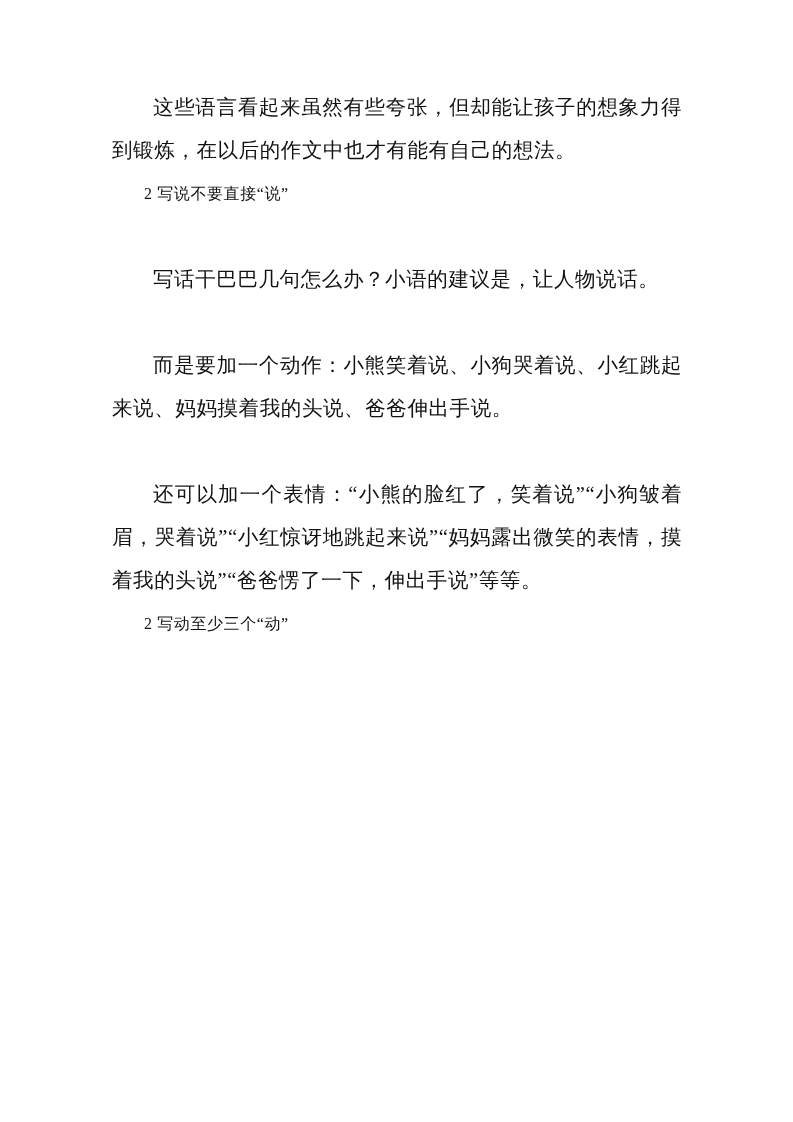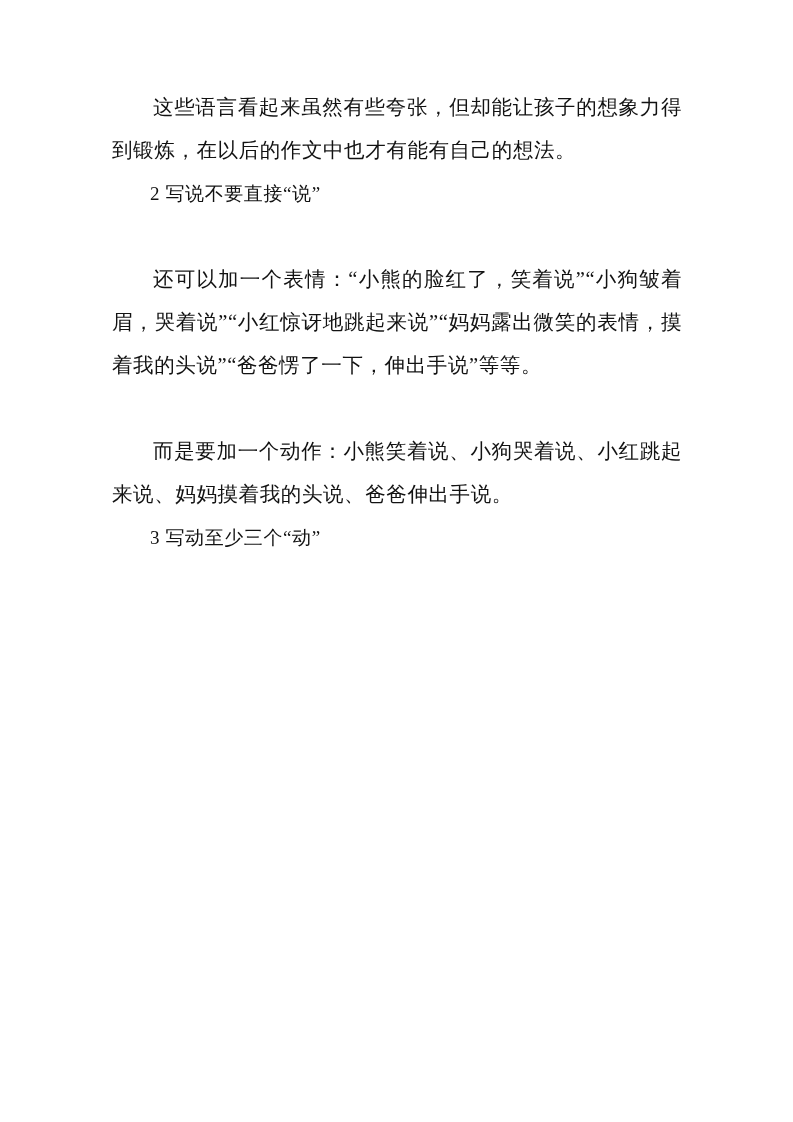--- a/index.html
+++ b/index.html
@@ -39,41 +39,42 @@
   .indent {
     text-indent: 2em;
   }
   .gap-lg {
     margin-top: 43px;
   }
   .gap-sm {
     margin-top: 0px;
   }
   .heading {
-    font-size: 19px;
+    font-size: 16px;
     line-height: 43px;
     text-indent: 2em;
     margin: 0;
     letter-spacing: 0.6px;
     color: #121212;
   }
 </style>
 </head>
 <body>
 
 <div class="page">
   <div class="content">
 
     <p class="para indent">这些语言看起来虽然有些夸张，但却能让孩子的想象力得到锻炼，在以后的作文中也才有能有自己的想法。</p>
 
     <p class="heading gap-lg">2 写说不要直接“说”</p>
 
+    <p class="para indent gap-lg">写话干巴巴几句怎么办？小语的建议是，让人物说话。</p>
 
+
+    <p class="para indent gap-lg">而是要加一个动作：小熊笑着说、小狗哭着说、小红跳起来说、妈妈摸着我的头说、爸爸伸出手说。</p>
 
     <p class="para indent gap-lg">还可以加一个表情：“小熊的脸红了，笑着说”“小狗皱着眉，哭着说”“小红惊讶地跳起来说”“妈妈露出微笑的表情，摸着我的头说”“爸爸愣了一下，伸出手说”等等。</p>
 
-    <p class="para indent gap-lg">而是要加一个动作：小熊笑着说、小狗哭着说、小红跳起来说、妈妈摸着我的头说、爸爸伸出手说。</p>
-
-    <p class="heading gap-lg">3 写动至少三个“动”</p>
+    <p class="heading gap-lg">2 写动至少三个“动”</p>
 
 
   </div>
 </div>
 
 </body></html>

